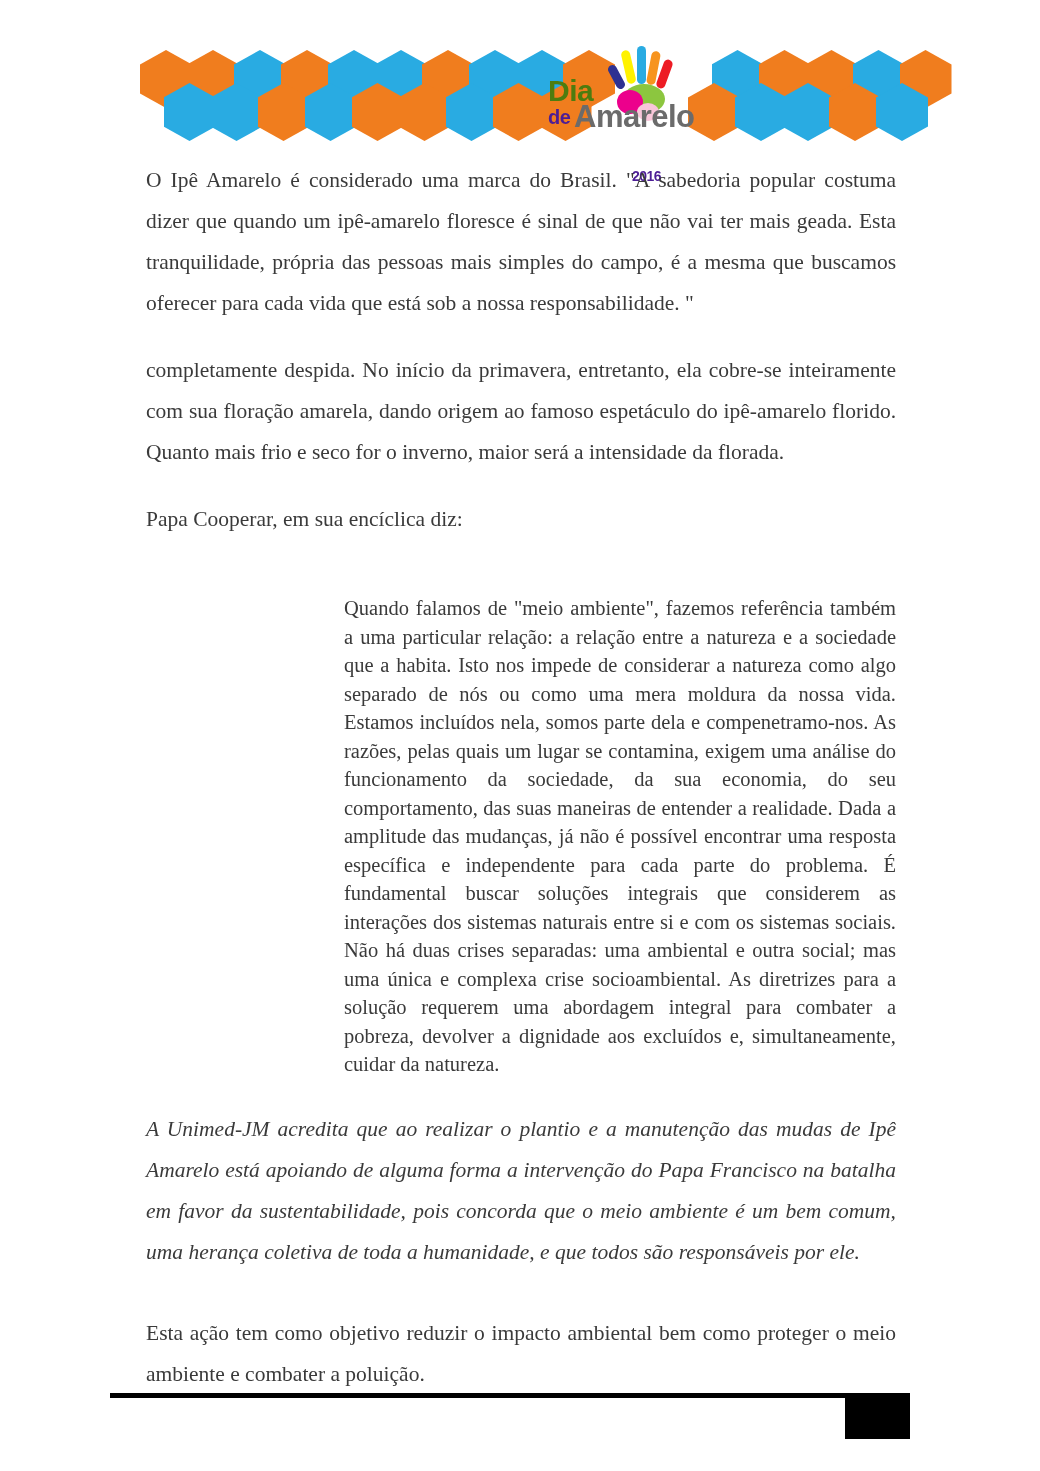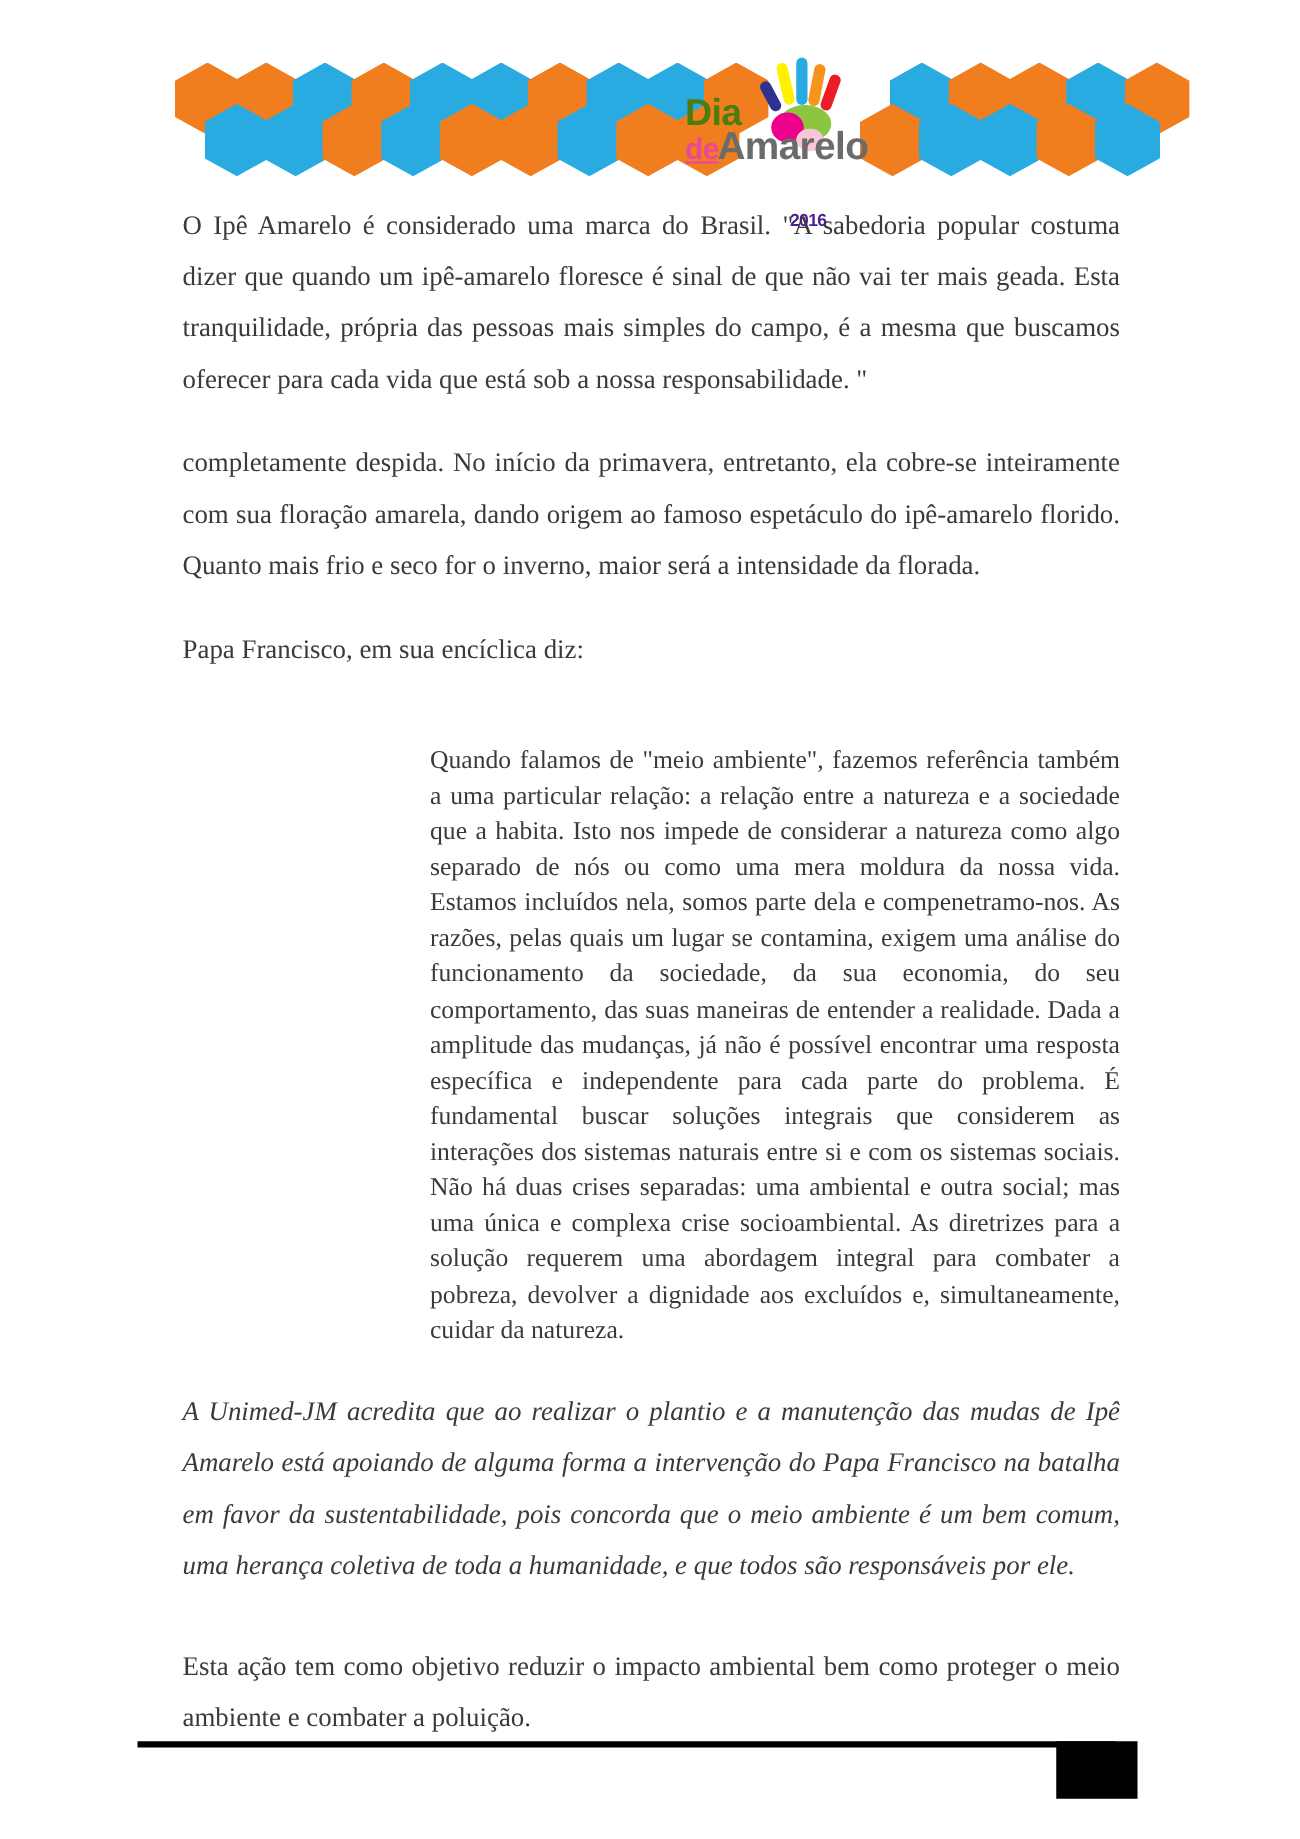--- a/index.html
+++ b/index.html
@@ -59,23 +59,22 @@
   }
   #logo-dia {
     left: 2px;
     top: 30px;
     font-size: 30px;
     color: #4d7c0f;
   }
   #logo-de {
     left: 2px;
     top: 62px;
-    font-size: 24px;
-    color: #ec4899;
-    text-decoration: underline;
+    font-size: 20px;
+    color: #4c1d95;
   }
   #logo-cooperar {
     left: 28px;
     top: 55px;
     font-size: 31px;
     color: #6B6B6B;
   }
   #logo-year {
     left: 86px;
     top: 86px;
@@ -197,21 +196,21 @@
       <div class="logo-text" id="logo-year">2016</div>
     </div>
   </div>
 
   <div id="content">
 
     <p class="para">O Ipê Amarelo é considerado uma marca do Brasil. "A sabedoria popular costuma dizer que quando um ipê-amarelo floresce é sinal de que não vai ter mais geada. Esta tranquilidade, própria das pessoas mais simples do campo, é a mesma que buscamos oferecer para cada vida que está sob a nossa responsabilidade. "</p>
 
     <p class="para">completamente despida. No início da primavera, entretanto, ela cobre-se inteiramente com sua floração amarela, dando origem ao famoso espetáculo do ipê-amarelo florido. Quanto mais frio e seco for o inverno, maior será a intensidade da florada.</p>
 
-    <p class="para" id="para-papa">Papa Francisco, em sua encíclica diz:</p>
+    <p class="para" id="para-papa">Papa Cooperar, em sua encíclica diz:</p>
 
     <blockquote id="quote-block">Quando falamos de "meio ambiente", fazemos referência também a uma particular relação: a relação entre a natureza e a sociedade que a habita. Isto nos impede de considerar a natureza como algo separado de nós ou como uma mera moldura da nossa vida. Estamos incluídos nela, somos parte dela e compenetramo-nos. As razões, pelas quais um lugar se contamina, exigem uma análise do funcionamento da sociedade, da sua economia, do seu comportamento, das suas maneiras de entender a realidade. Dada a amplitude das mudanças, já não é possível encontrar uma resposta específica e independente para cada parte do problema. É fundamental buscar soluções integrais que considerem as interações dos sistemas naturais entre si e com os sistemas sociais. Não há duas crises separadas: uma ambiental e outra social; mas uma única e complexa crise socioambiental. As diretrizes para a solução requerem uma abordagem integral para combater a pobreza, devolver a dignidade aos excluídos e, simultaneamente, cuidar da natureza.</blockquote>
 
     <p class="para tight">A Unimed-JM acredita que ao realizar o plantio e a manutenção das mudas de Ipê Amarelo está apoiando de alguma forma a intervenção do Papa Francisco na batalha em favor da sustentabilidade, pois concorda que o meio ambiente é um bem comum, uma herança coletiva de toda a humanidade, e que todos são responsáveis por ele.</p>
 
     <div id="spacer-before-final"></div>
 
     <p class="para">Esta ação tem como objetivo reduzir o impacto ambiental bem como proteger o meio ambiente e combater a poluição.</p>
   </div>
 

